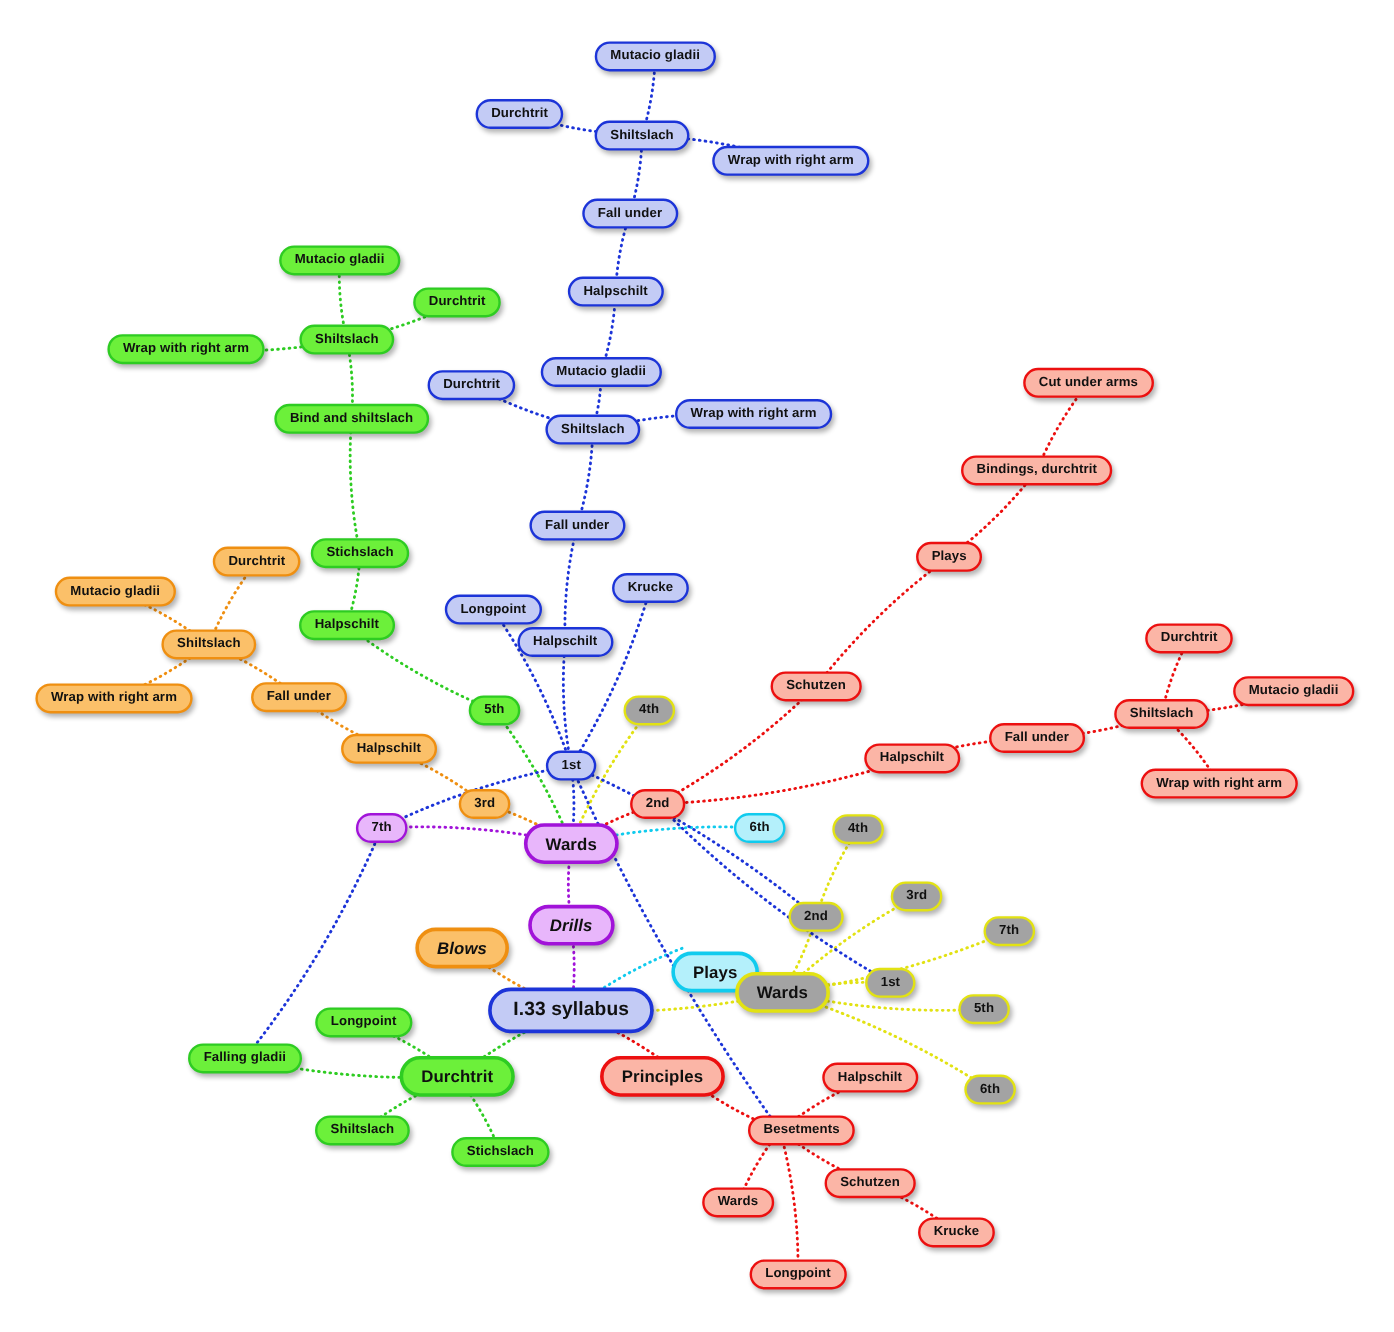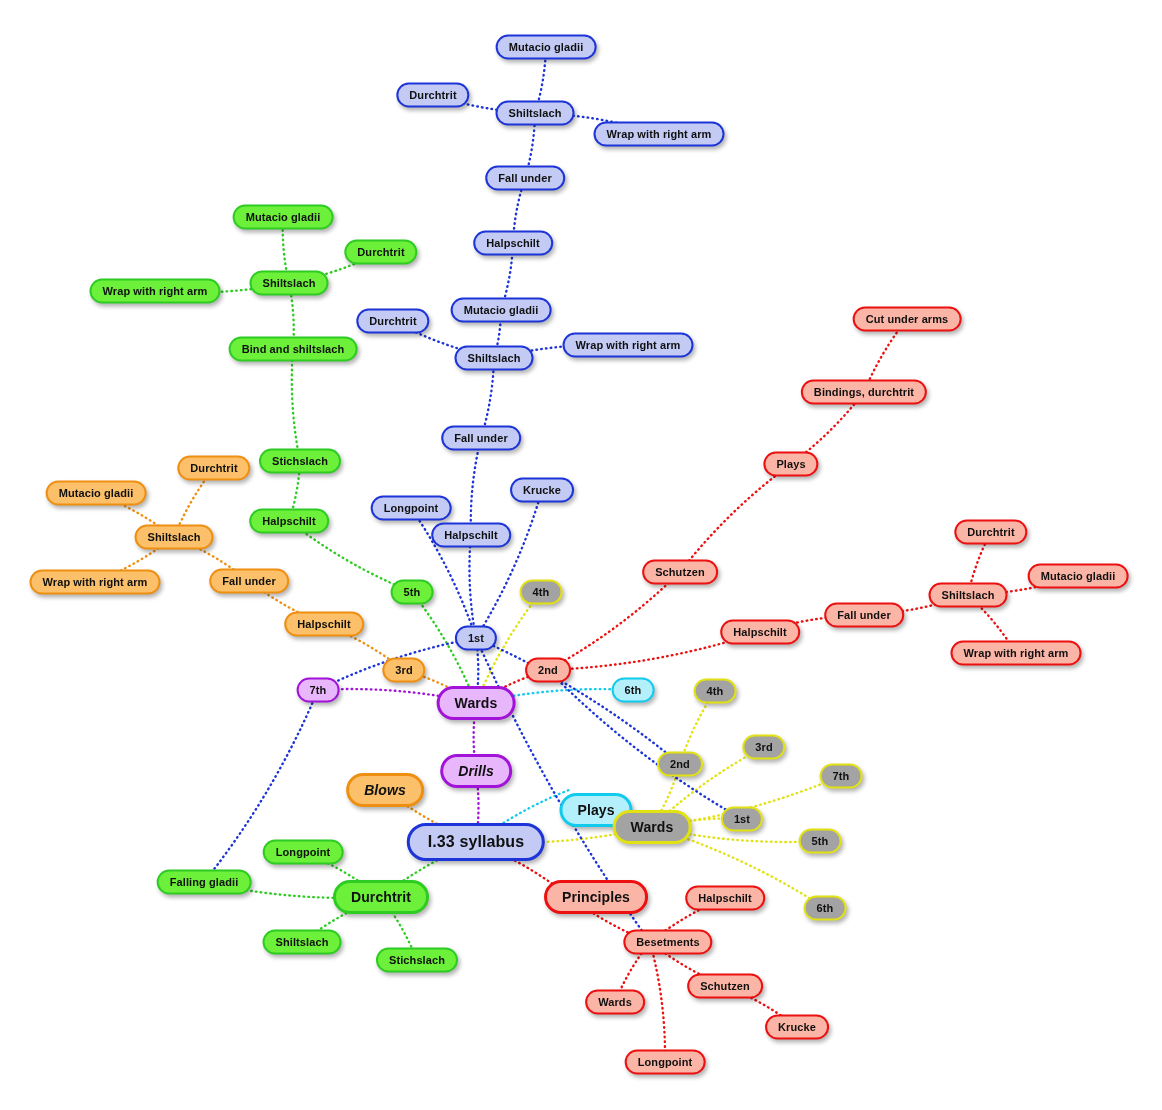--- a/index.html
+++ b/index.html
@@ -140,21 +140,21 @@
       <path d="M 174 537 Q 189.17 499.7 214 468" fill="none" stroke="#ef8f11" stroke-width="2.4" stroke-linecap="round" stroke-dasharray="0.6 4.2"></path>
       <path d="M 174 537 Q 138.08 509.54 96 493" fill="none" stroke="#ef8f11" stroke-width="2.4" stroke-linecap="round" stroke-dasharray="0.6 4.2"></path>
       <path d="M 174 537 Q 137.65 565.03 95 582" fill="none" stroke="#ef8f11" stroke-width="2.4" stroke-linecap="round" stroke-dasharray="0.6 4.2"></path>
     </svg>
   <div id="nodes">
       <div class="node c-blue root" style="left: 476px; top: 842px;">I.33 syllabus</div>
       <div class="node c-orange big" style="left: 385px; top: 790px; font-style: italic;">Blows</div>
       <div class="node c-purple big" style="left: 476px; top: 771px; font-style: italic;">Drills</div>
       <div class="node c-cyan big" style="left: 596px; top: 790px; margin-top: 20px;">Plays</div>
       <div class="node c-green big" style="left: 381px; top: 897px;">Durchtrit</div>
-      <div class="node c-red big" style="left: 596px; top: 897px; text-align: right;">Principles</div>
+      <div class="node c-red big" style="left: 552px; top: 897px; text-align: right;">Principles</div>
       <div class="node c-yellow big" style="left: 652px; top: 827px;">Wards</div>
       <div class="node c-purple big" style="left: 476px; top: 703px;">Wards</div>
       <div class="node c-blue" style="left: 476px; top: 638px;">1st</div>
       <div class="node c-red" style="left: 548px; top: 670px;">2nd</div>
       <div class="node c-orange" style="left: 404px; top: 670px;">3rd</div>
       <div class="node c-yellow" style="left: 541px; top: 592px;">4th</div>
       <div class="node c-green" style="left: 412px; top: 592px;">5th</div>
       <div class="node c-cyan" style="left: 633px; top: 690px;">6th</div>
       <div class="node c-purple" style="left: 318px; top: 690px;">7th</div>
       <div class="node c-yellow" style="left: 742px; top: 819px;">1st</div>

